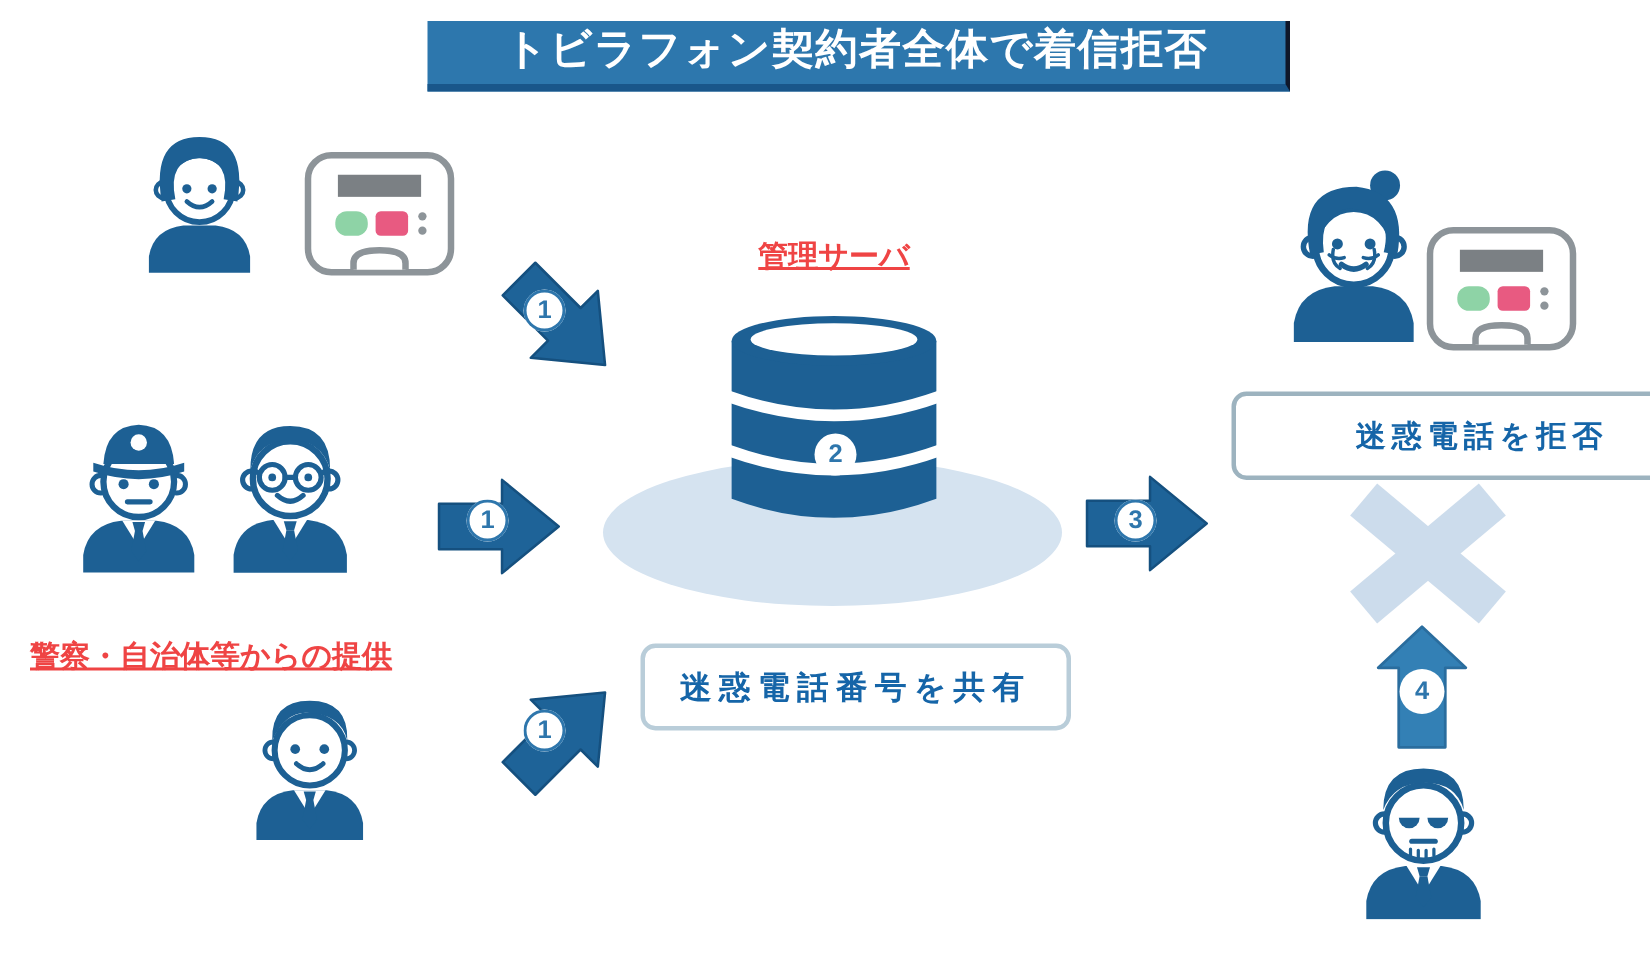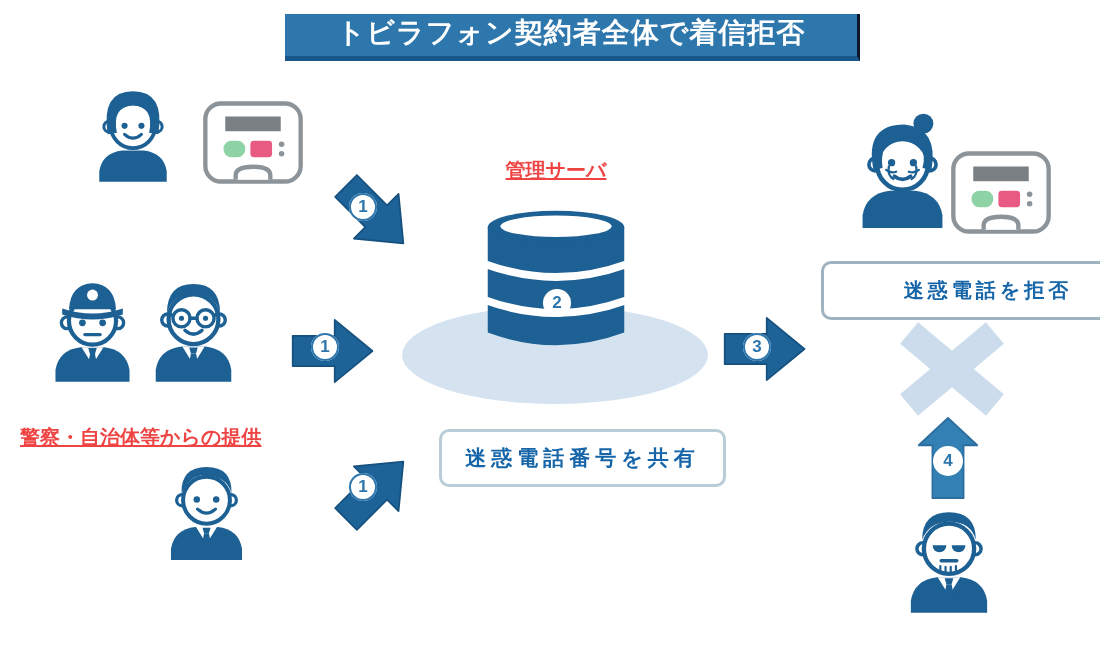--- a/index.html
+++ b/index.html
@@ -142,21 +142,21 @@
 
   <svg class="abs z2" style="left:478px;top:198px;" width="156" viewBox="0 0 160 170">
     <path d="M10,30 L10,138 Q80,164 150,138 L150,30 Z" fill="#1d6094"></path>
     <ellipse cx="80" cy="30" rx="70" ry="17" fill="#1d6094"></ellipse>
     <path d="M8,68 Q80,94 152,68" stroke="#fff" stroke-width="8" fill="none"></path>
     <path d="M8,105 Q80,131 152,105" stroke="#fff" stroke-width="8" fill="none"></path>
     <ellipse cx="80" cy="29" rx="57" ry="11" fill="#fff"></ellipse>
   </svg>
   <div class="badge" style="left:543px;top:289px;">2</div>
 
-  <div class="box" style="left:427px;top:429px;width:281px;height:52px;font-size:21px;letter-spacing:5px;margin-left:12px;">
+  <div class="box" style="left:427px;top:429px;width:281px;height:52px;font-size:21px;letter-spacing:5px;">
     <span>迷惑電話番号を共有</span>
   </div>
 
   <div class="abs" style="left:723px;top:314px;width:84px;height:70px;">
     <svg width="84" height="70" viewBox="0 0 100 82">
       <path d="M2,23 L52,23 L52,4 L97,41 L52,78 L52,59 L2,59 Z" fill="#1e6398" stroke="#15507f" stroke-width="2" stroke-linejoin="round"></path>
     </svg>
   </div>
   <div class="badge ring" style="left:743px;top:333px;">3</div>
 

